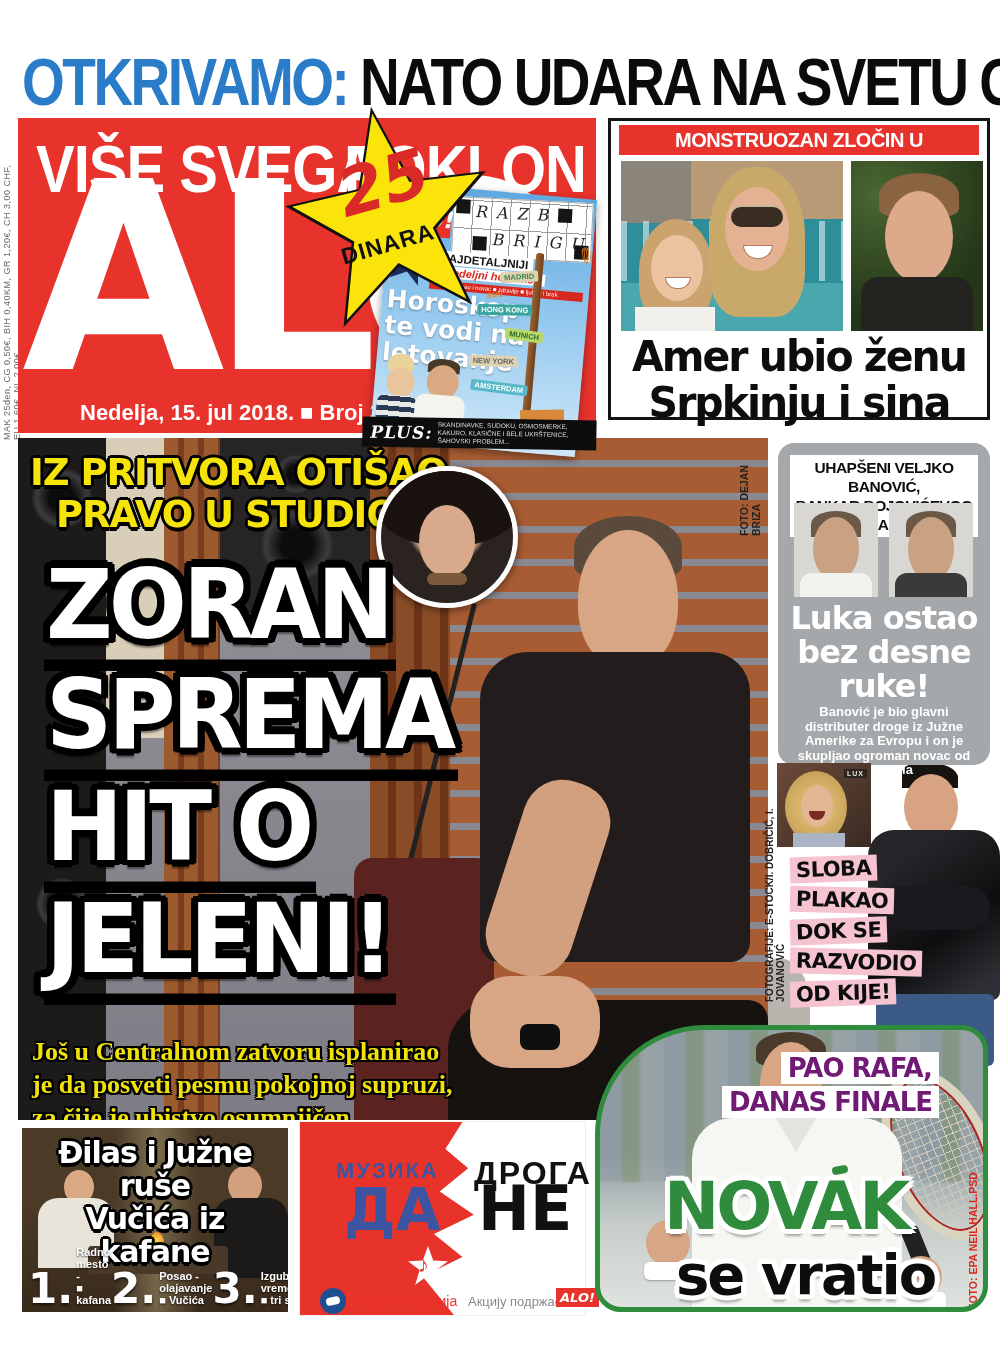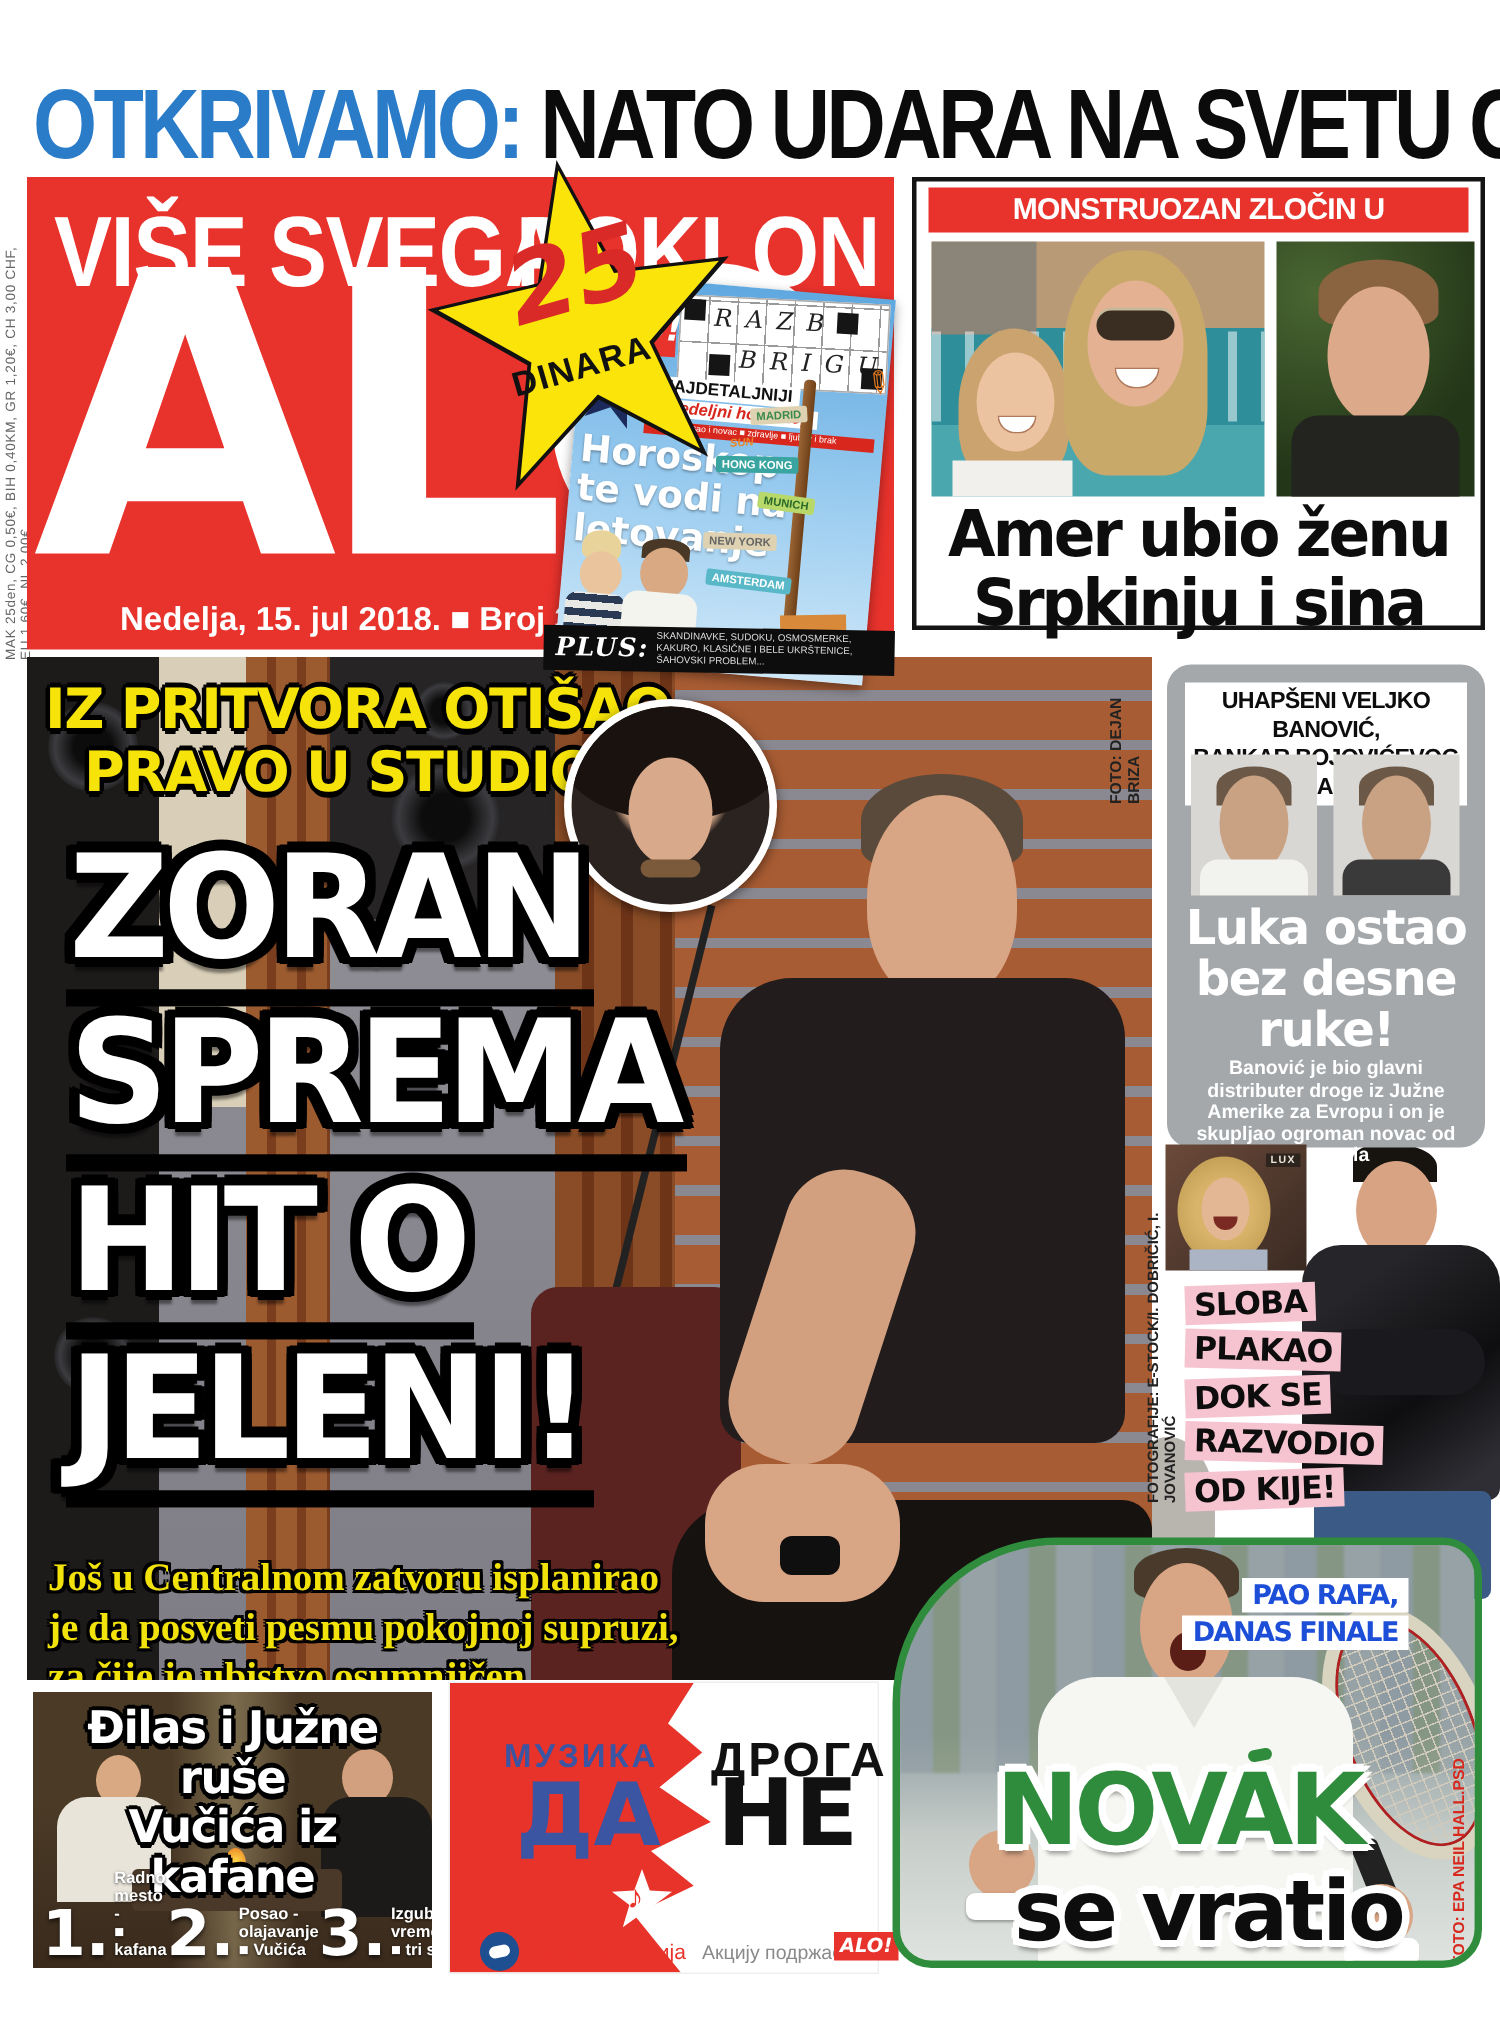--- a/index.html
+++ b/index.html
@@ -174,21 +174,21 @@
   .nv-shirt{left:92px;top:88px;width:210px;height:199px;background:#f6f6f2;border-radius:40px 40px 0 0;}
   .nv-collar{left:176px;top:88px;width:40px;height:34px;background:#e4e4de;clip-path:polygon(0 0,100% 0,50% 100%);}
   .nv-croc{left:232px;top:136px;width:16px;height:8px;background:#2f8c3c;border-radius:4px;transform:rotate(-10deg);}
   .nv-fist{left:46px;top:190px;width:44px;height:46px;background:#d8a585;border-radius:50%;}
   .nv-band1{left:44px;top:232px;width:48px;height:18px;background:#fff;border-radius:6px;box-shadow:0 1px 2px rgba(0,0,0,.3);}
   .nv-racket{left:288px;top:36px;width:86px;height:160px;border:9px solid #d8d4c0;border-radius:50%;transform:rotate(-22deg);background:repeating-linear-gradient(0deg,transparent 0 7px,#cfcabc 7px 8px),repeating-linear-gradient(90deg,transparent 0 7px,#cfcabc 7px 8px);box-shadow:inset 0 0 0 2px #b02020;}
   .nv-handle{left:310px;top:196px;width:18px;height:56px;background:#222;transform:rotate(-22deg);border-radius:4px;}
   .nv-hand{left:300px;top:226px;width:42px;height:42px;background:#d8a585;border-radius:50%;}
   .nv-band2{left:296px;top:262px;width:50px;height:18px;background:#fff;border-radius:6px;}
   .nv-kick{right:44px;top:22px;text-align:right;z-index:2;}
-  .nv-kick span{display:inline-block;background:#fff;color:#1d4ed8;font-weight:bold;font-size:18px;letter-spacing:-1px;padding:1px 7px;margin-bottom:2px;font-family:"DejaVu Sans",sans-serif;}
+  .nv-kick span{display:inline-block;background:#fff;color:#701a75;font-weight:bold;font-size:26px;letter-spacing:-1px;padding:1px 7px;margin-bottom:2px;font-family:"DejaVu Sans",sans-serif;}
   .nv-green{left:64px;top:138px;color:#2f8c3c;font-size:66px;font-weight:bold;letter-spacing:-3px;font-family:"DejaVu Sans",sans-serif;z-index:2;text-align:right;}
   .nv-black{left:76px;top:212px;color:#0d0d0d;font-size:56px;font-weight:bold;letter-spacing:-2px;font-family:"DejaVu Sans",sans-serif;z-index:2;}
   .nv-credit{right:4px;top:70px;height:210px;font-size:10.5px;font-weight:bold;color:#d8281e;z-index:3;}
 </style>
 </head>
 <body>
 
 <div>
 
   <div class="abs top-headline">

